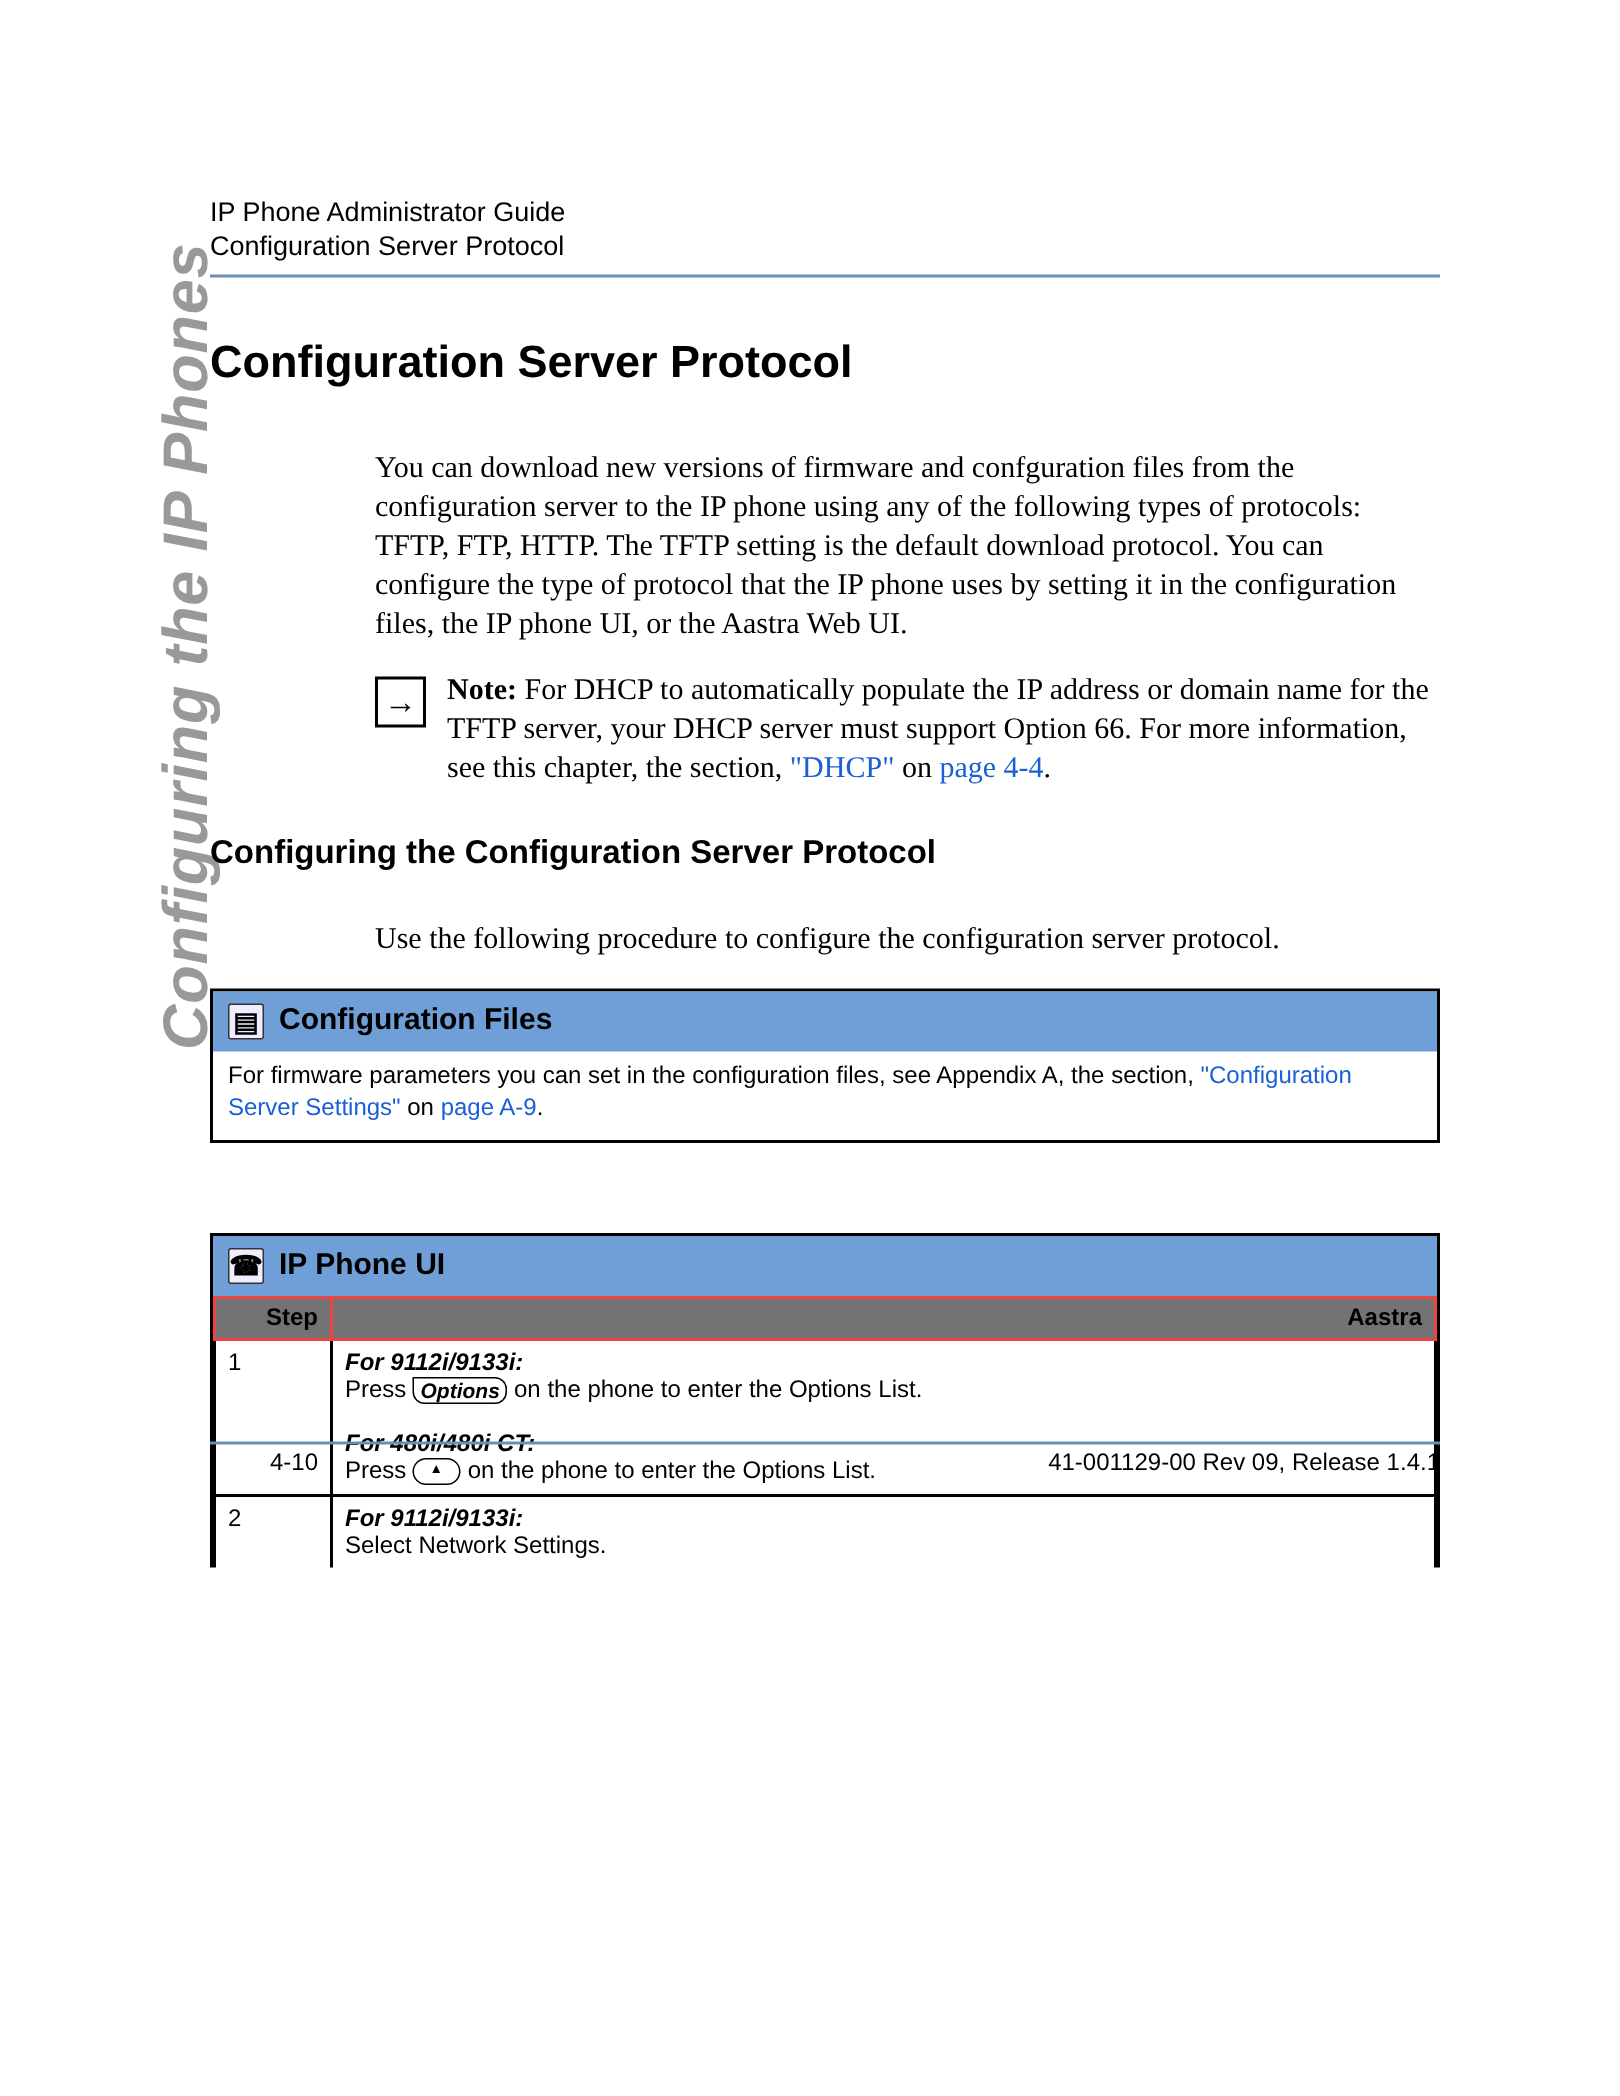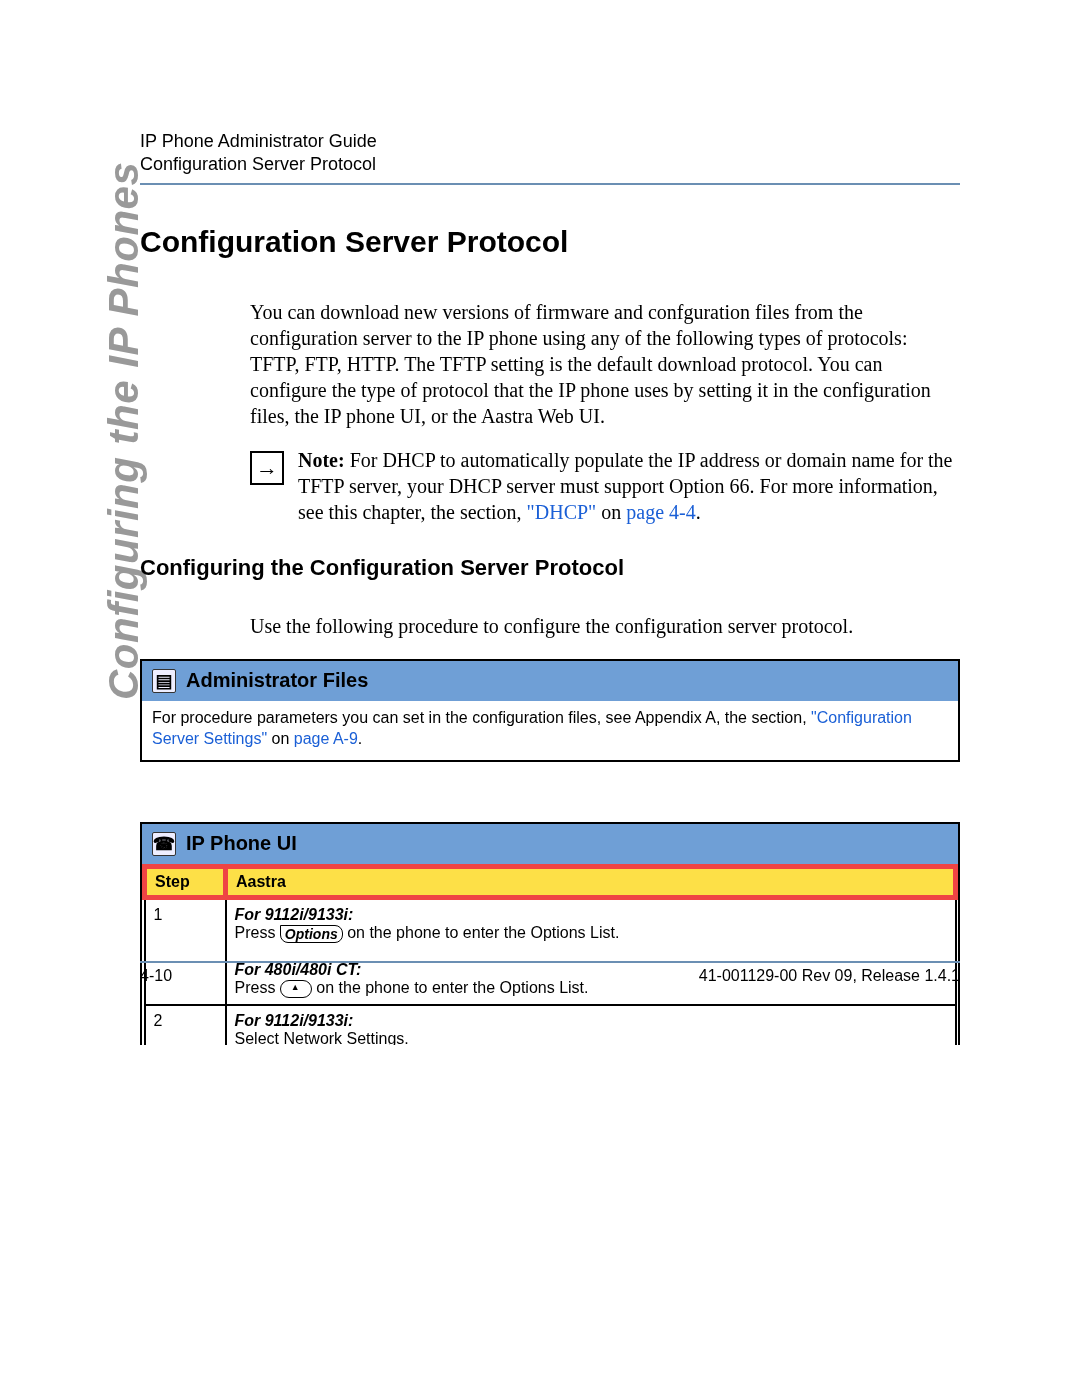--- a/index.html
+++ b/index.html
@@ -119,23 +119,23 @@
     font-size: 16px;
     line-height: 1.35;
   }
   table.steps {
     width: 100%;
     border-collapse: collapse;
     font-family: Arial, Helvetica, sans-serif;
     font-size: 16px;
   }
   table.steps th {
-    background: #fde047;
-    border: 5px solid #ef4444;
-    text-align: left;
+    background: #737373;
+    border: 2px solid #ef4444;
+    text-align: right;
     padding: 4px 8px;
     font-weight: bold;
   }
   table.steps td {
     border: 2px solid #000;
     padding: 6px 8px;
     vertical-align: top;
   }
   .ital-bold { font-style: italic; font-weight: bold; }
   .bold { font-weight: normal; }
@@ -175,20 +175,21 @@
   .hr-bottom {
     border: none;
     border-top: 2px solid #6b8fb3;
     margin: 0 0 4px 0;
   }
   .footer-row {
     display: flex;
     justify-content: space-between;
     font-family: Arial, Helvetica, sans-serif;
     font-size: 16px;
+    margin-left: 40px;
   }
   .phone-box { margin-top: 60px; }
 </style>
 </head>
 <body>
 
 <div class="page">
 
   <div class="header-lines">
     <div>IP Phone Administrator Guide</div>
@@ -213,24 +214,24 @@
 
   <h2 class="sub-title">Configuring the Configuration Server Protocol</h2>
 
   <div class="body-indent">
     <p class="body">Use the following procedure to configure the configuration server protocol.</p>
   </div>
 
   <div class="box">
     <div class="box-header">
       <span class="box-header-icon">▤</span>
-      <span>Administrator Files</span>
+      <span>Configuration Files</span>
     </div>
     <div class="box-body">
-      <span>For procedure parameters you can set in the configuration files, see Appendix A, the section, </span><span class="link">"Configuration Server Settings"</span><span> on </span><span class="link">page A-9</span><span>.</span>
+      <span>For firmware parameters you can set in the configuration files, see Appendix A, the section, </span><span class="link">"Configuration Server Settings"</span><span> on </span><span class="link">page A-9</span><span>.</span>
     </div>
   </div>
 
   <div class="box phone-box">
     <div class="box-header">
       <span class="box-header-icon">☎</span>
       <span>IP Phone UI</span>
     </div>
     <table class="steps">
       <tbody>

